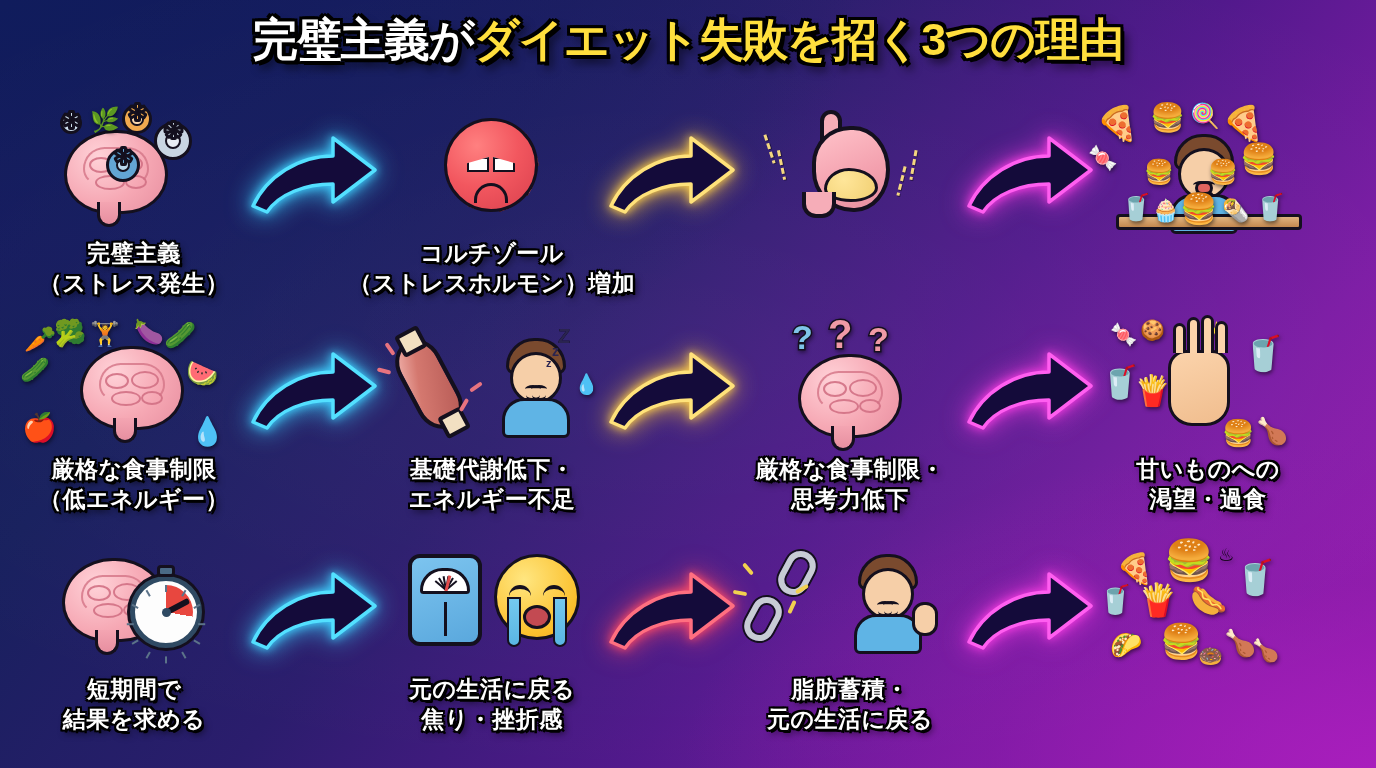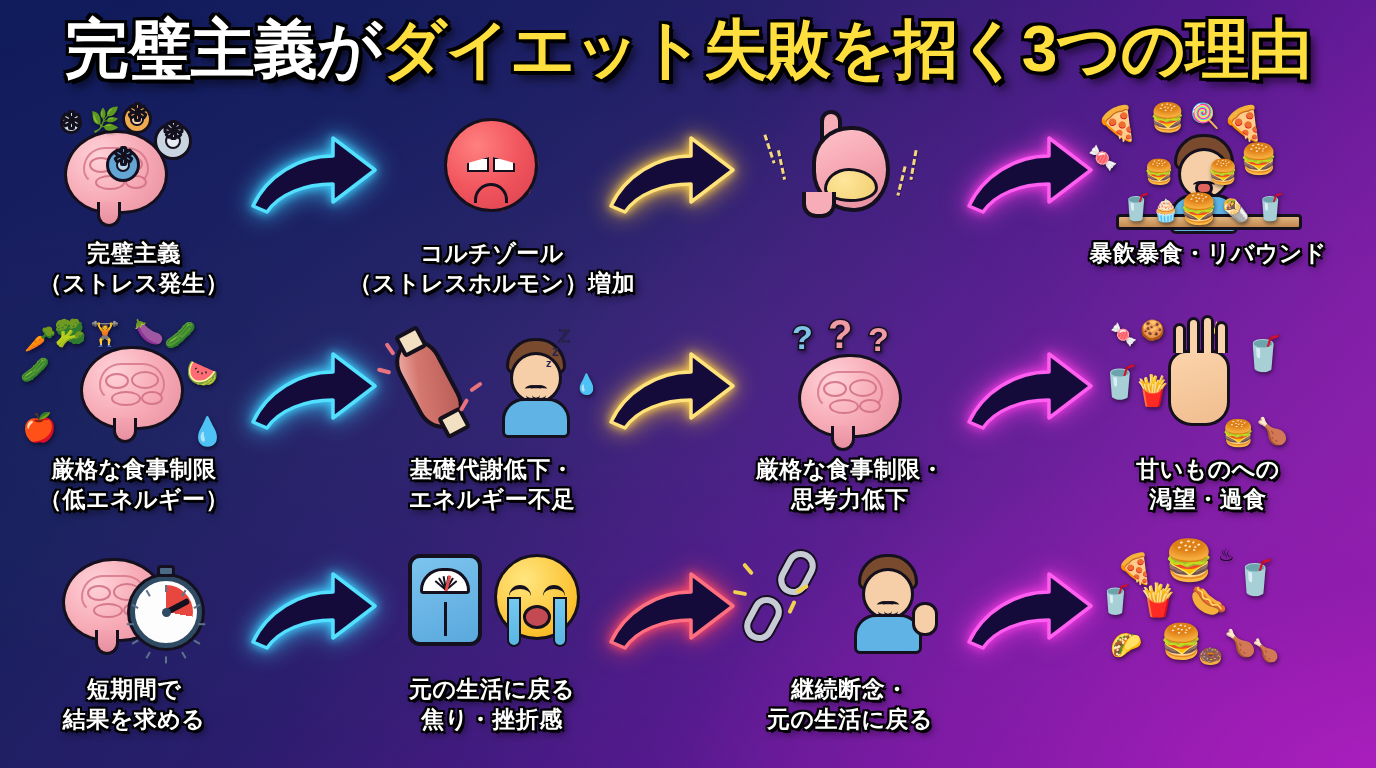--- a/index.html
+++ b/index.html
@@ -23,21 +23,21 @@
     pointer-events:none;
   }
 
   
   .title-wrap{
     position:absolute; top:16px; left:0; right:0;
     text-align:center; z-index:6;
   }
   .title{
     display:inline-block;
-    font-size:64px; font-weight:bold; letter-spacing:-1px;
+    font-size:45px; font-weight:bold; letter-spacing:-1px;
     line-height:1.05;
     -webkit-text-stroke:0px;
     text-shadow:
       4px 4px 0 #000, -3px -3px 0 #000, 3px -3px 0 #000, -3px 3px 0 #000,
       0 3px 0 #000, 0 -3px 0 #000, 3px 0 0 #000, -3px 0 0 #000,
       6px 7px 10px rgba(0,0,0,0.75);
     white-space:nowrap;
   }
   .t-white{ color:#ffffff; }
   .t-yellow{ color:#ffdf3d; }
@@ -508,21 +508,20 @@
           <span class="em" style="left:62px; top:56px; font-size:24px;">🍔</span>
           <span class="em" style="left:126px; top:56px; font-size:24px;">🍔</span>
           <div class="plate" style="left:34px; margin-left:0; bottom:2px; width:186px;"></div>
           <span class="em" style="left:38px; bottom:12px; font-size:26px;">🥤</span>
           <span class="em" style="left:70px; bottom:10px; font-size:22px;">🧁</span>
           <span class="em" style="left:98px; bottom:8px; font-size:30px;">🍔</span>
           <span class="em" style="left:140px; bottom:10px; font-size:22px;">🌯</span>
           <span class="em" style="left:172px; bottom:12px; font-size:26px;">🥤</span>
         </div>
       </div>
-      <div class="caption">暴飲暴食・リバウンド</div>
     </div>
   </div>
 
   <div class="row" id="row1">
 
     <div class="cell node">
       <div class="art">
         <div class="ill">
           <div class="brain" style="left:72px; top:26px;">
               <div class="gyri">
@@ -732,21 +731,21 @@
                 <div class="brow r"></div>
               <div class="eyec l"></div>
                 <div class="eyec r"></div>
               <div class="mouth"></div>
             </div>
             <div class="body"></div>
             <div style="position:absolute; right:-6px; top:48px; width:26px; height:34px; background:#f6cfa8; border:3px solid #14101e; border-radius:12px;"></div>
           </div>
         </div>
       </div>
-      <div class="caption">継続断念・
+      <div class="caption">脂肪蓄積・
 元の生活に戻る</div>
     </div>
 
     <div class="cell arrowcell">
       <svg class="arrow a-magenta" viewBox="0 0 132 86">
         <path d="M6 74 C 20 44, 52 24, 86 24 L86 6 L128 38 L86 70 L86 52 C 58 52, 32 62, 20 80 Z"></path>
       </svg>
     </div>
 
     <div class="cell node">

